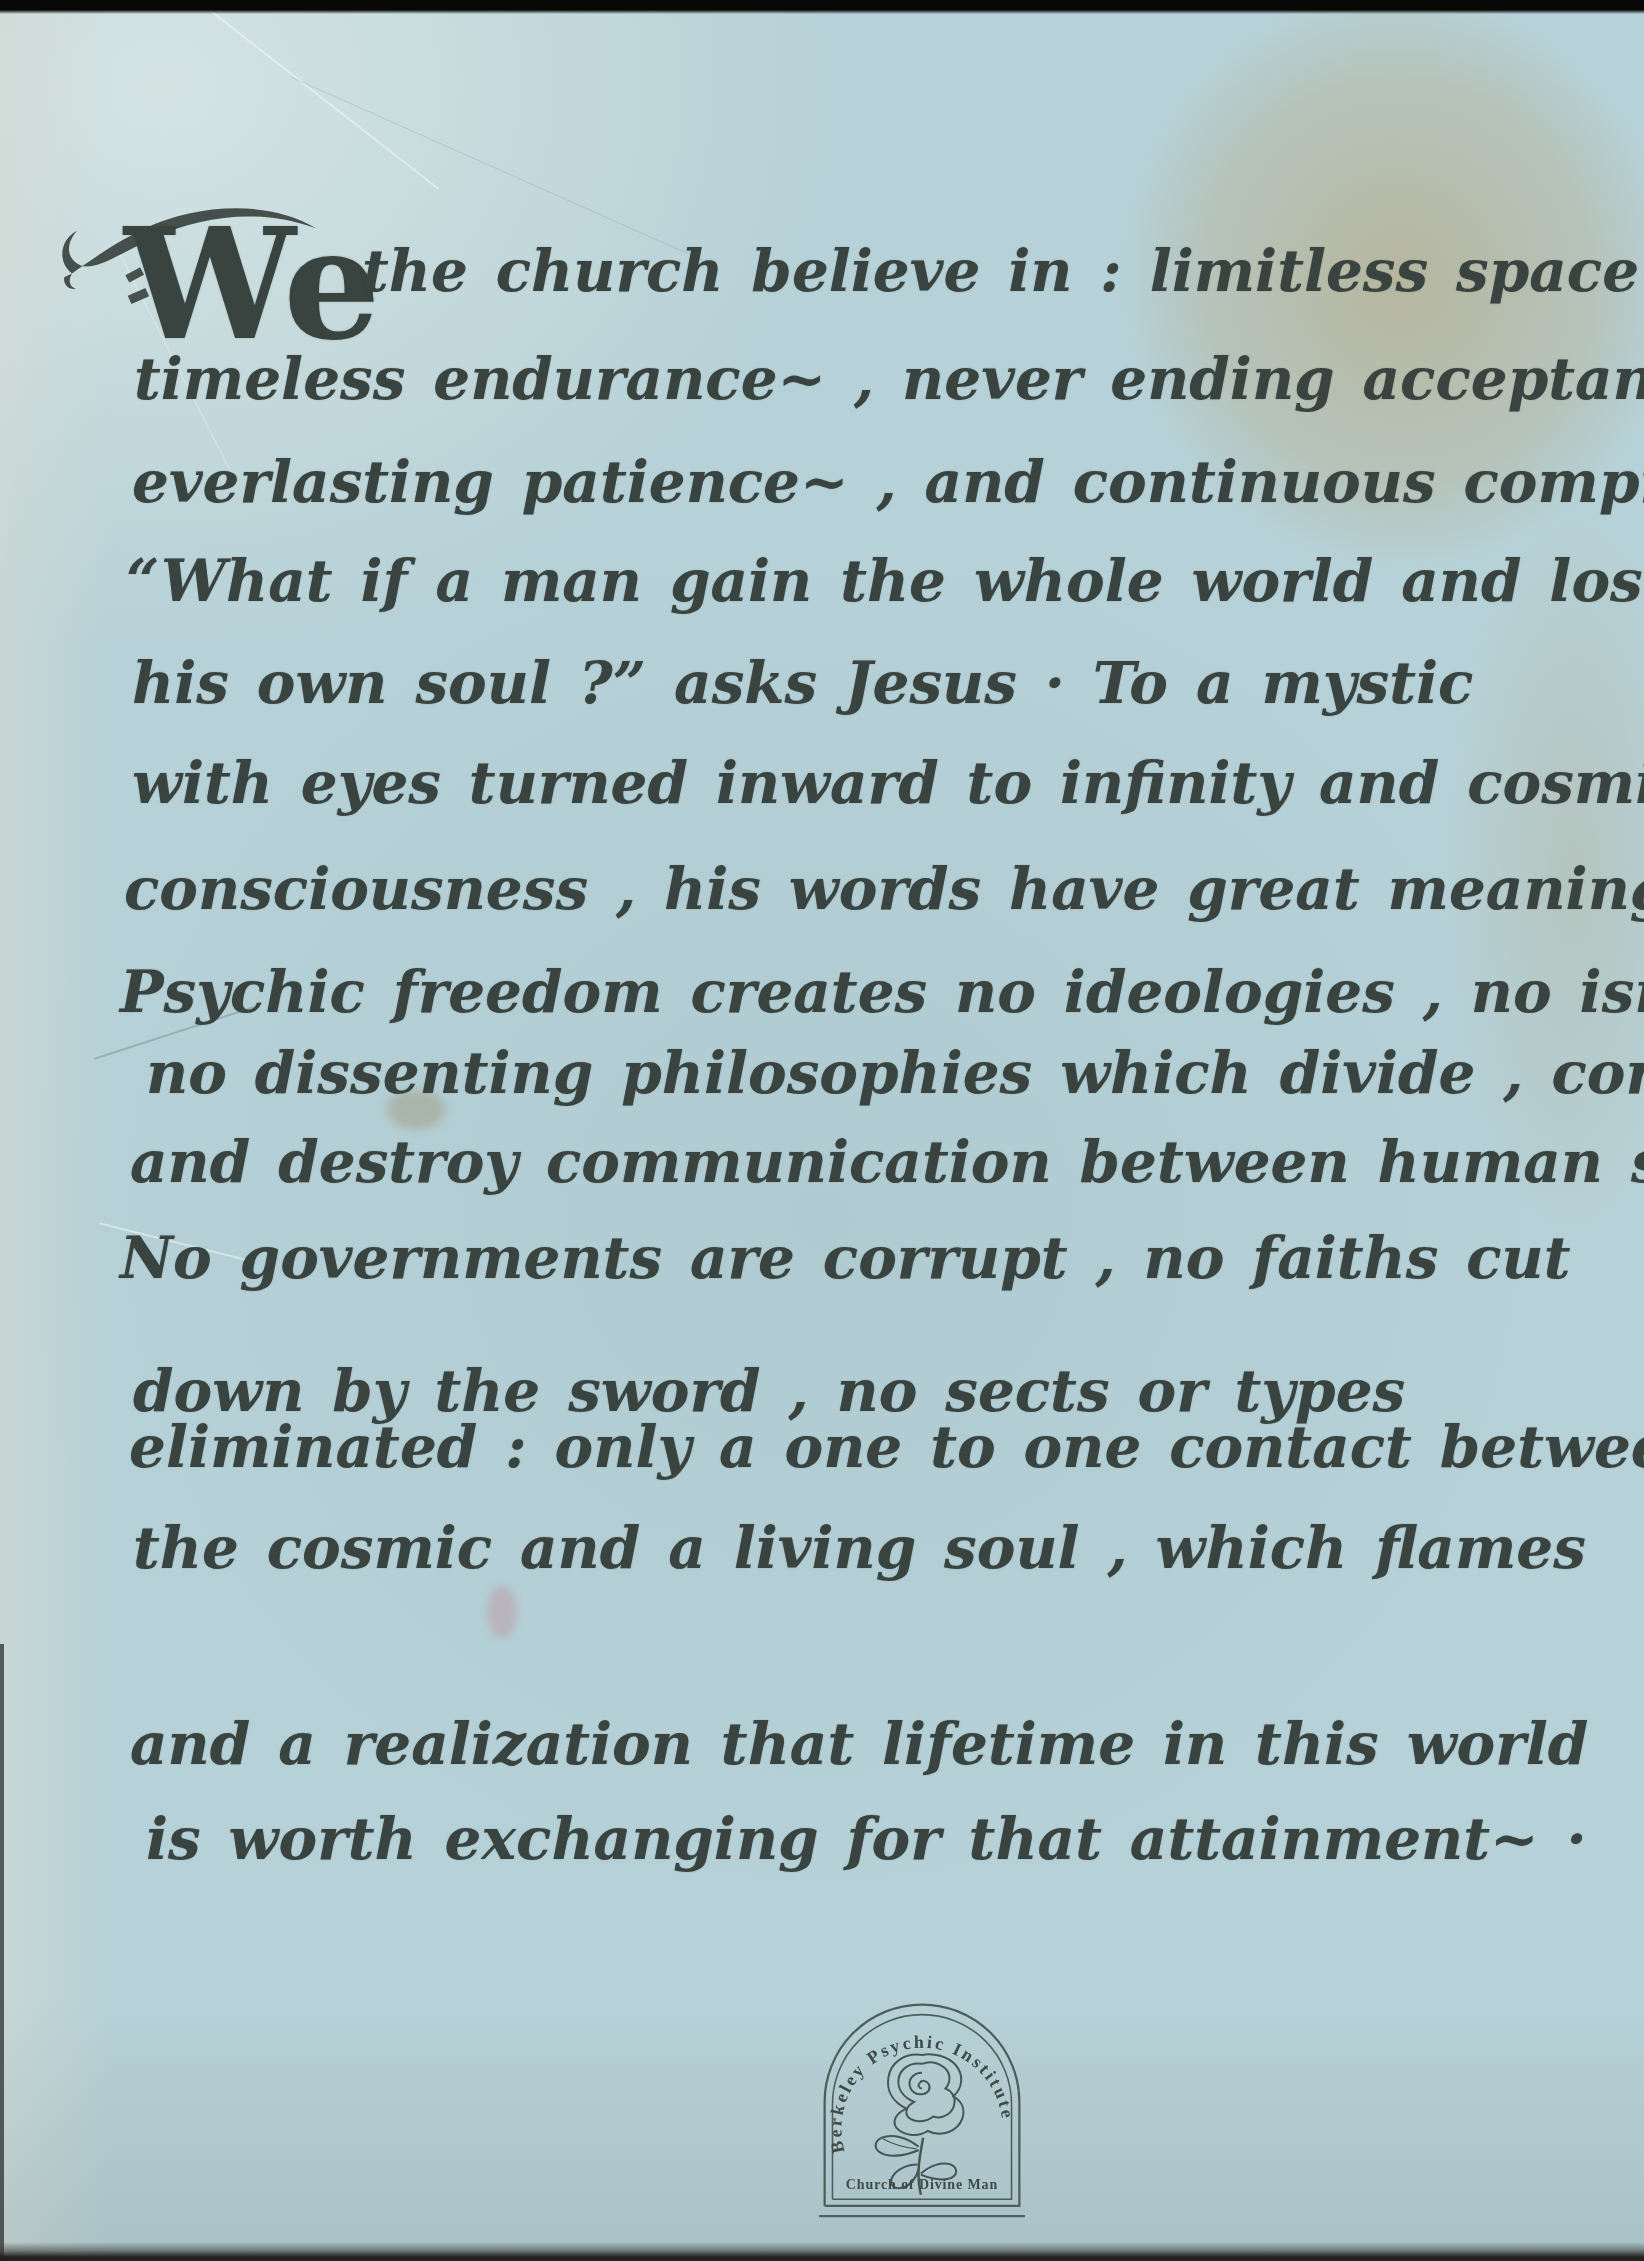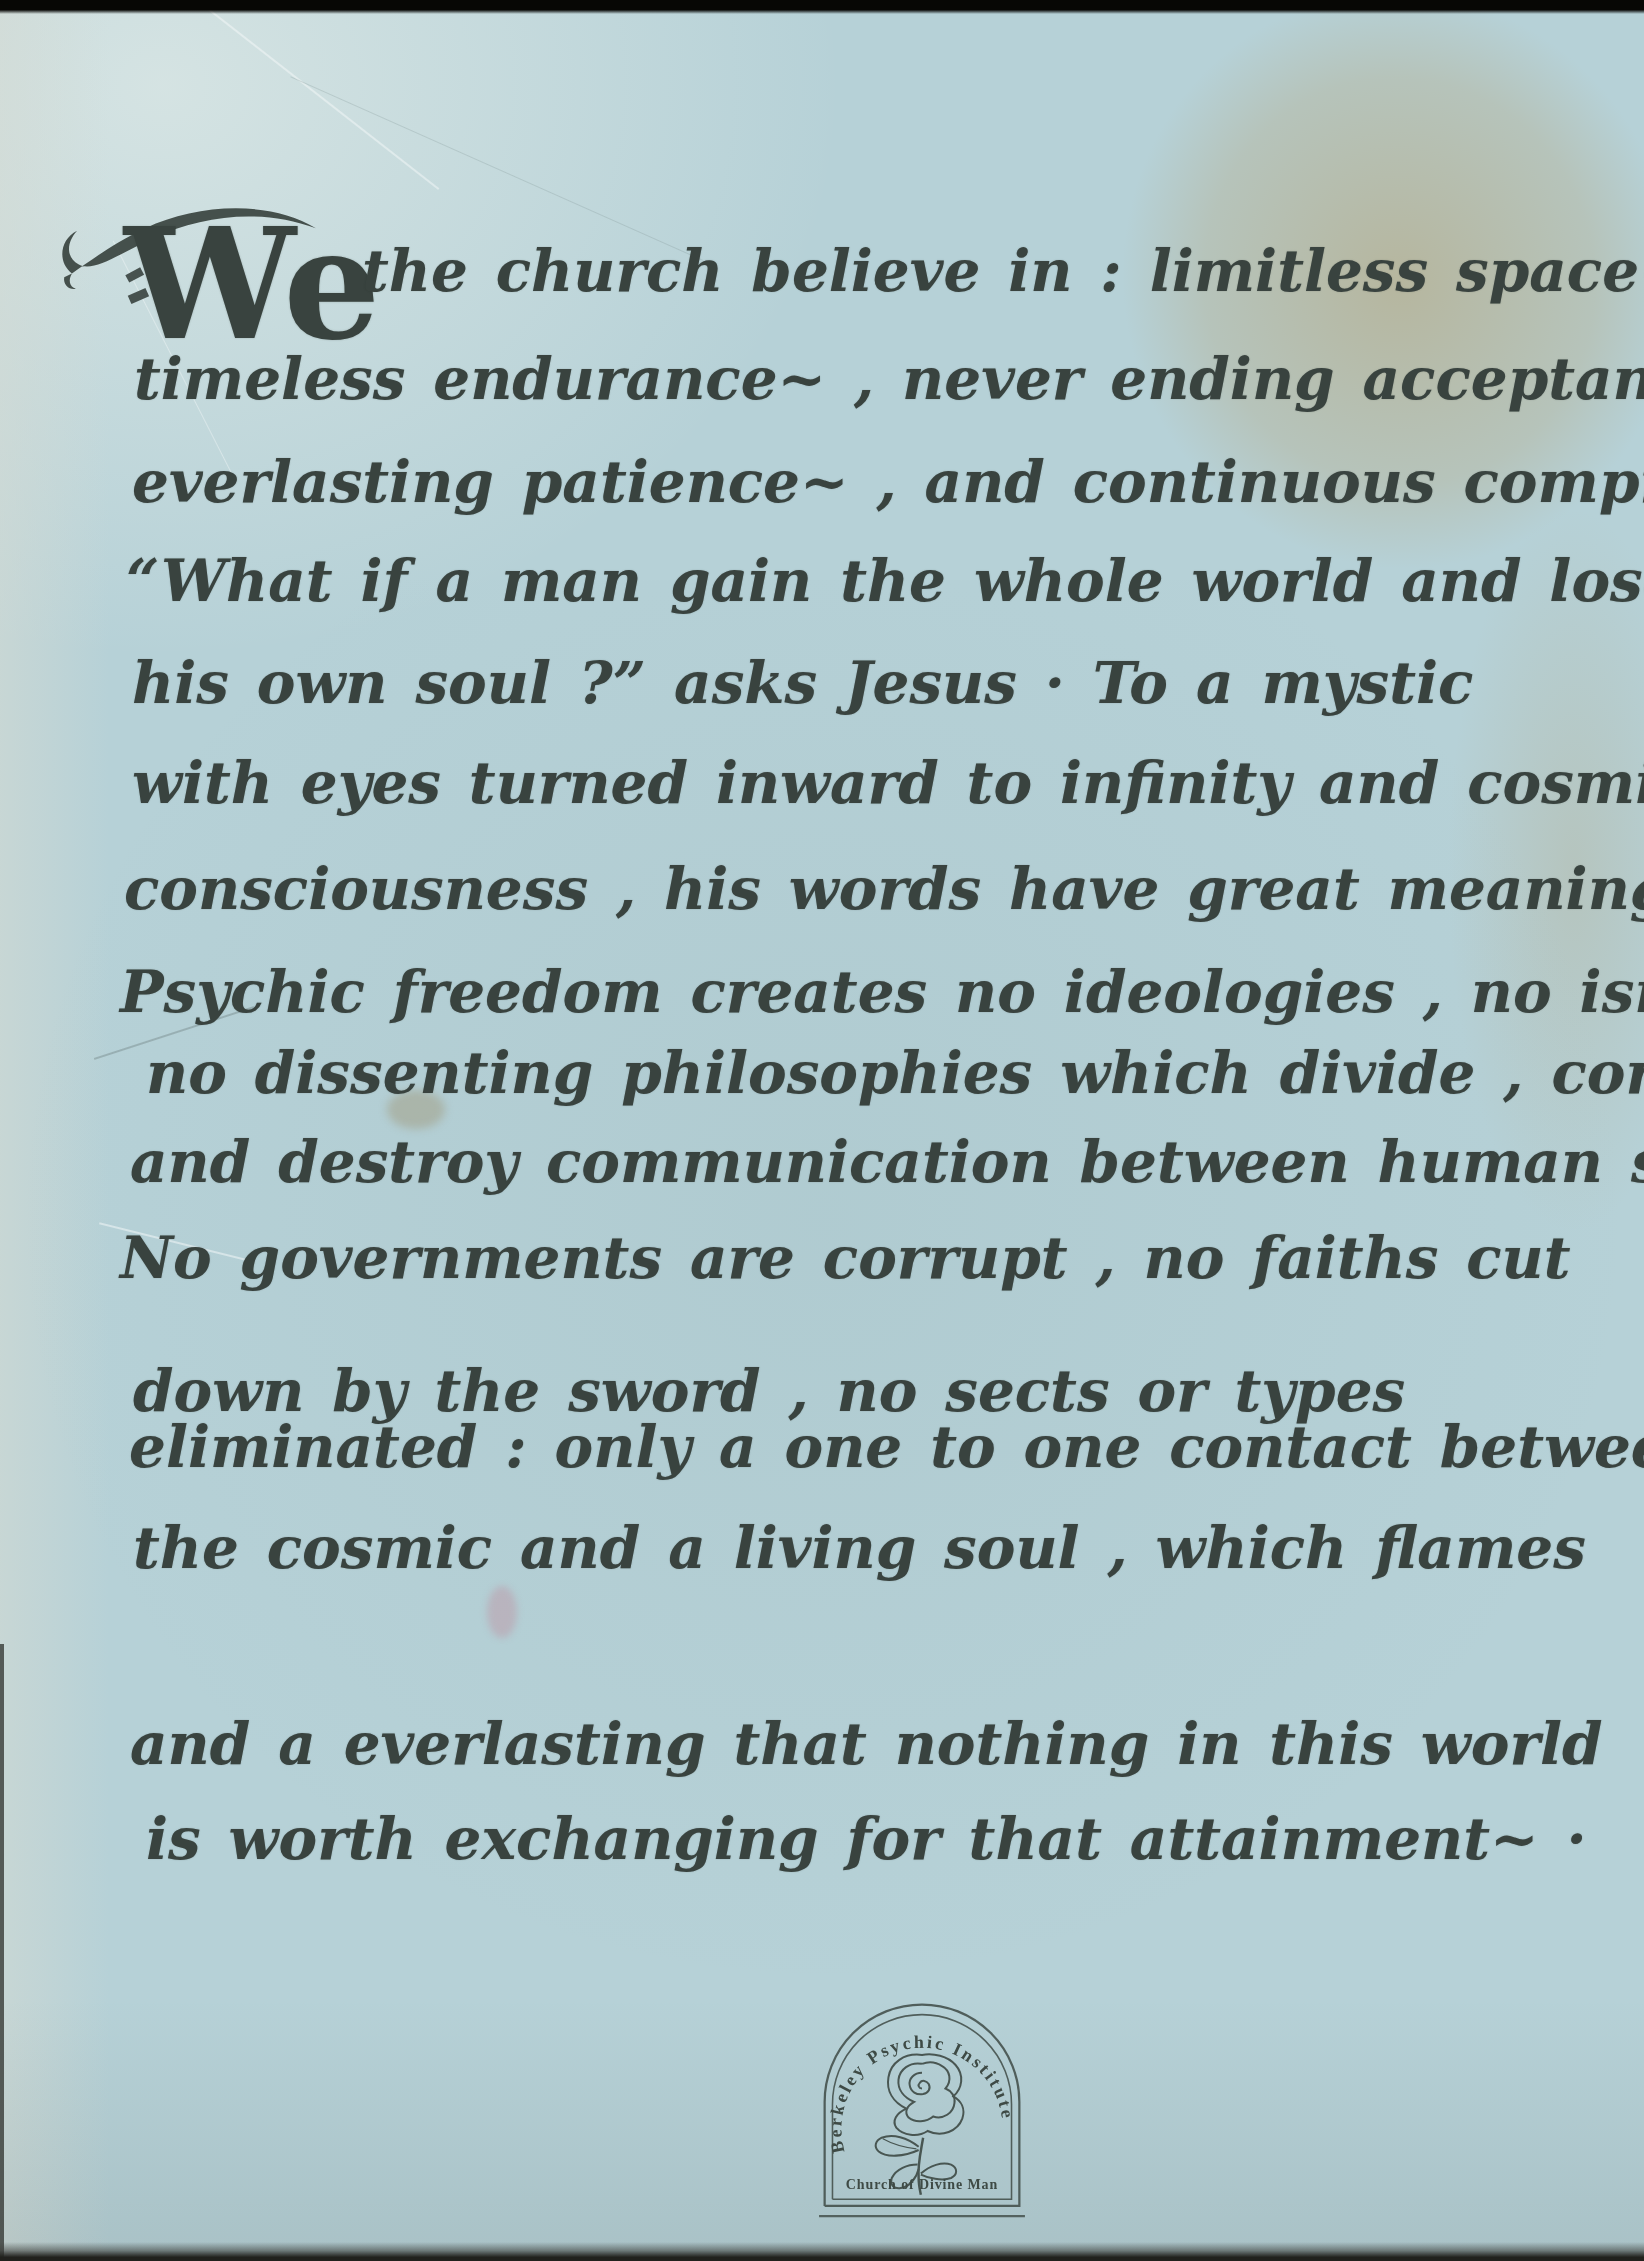--- a/index.html
+++ b/index.html
@@ -138,21 +138,21 @@
   <div class="line" style="left:132px;top:649px;font-style:italic;">his own soul ?” asks Jesus ·  To a mystic</div>
   <div class="line" style="left:132px;top:749px;">with eyes turned inward to infinity and cosmic</div>
   <div class="line" style="left:124px;top:855px;">consciousness , his words have great meaning ·</div>
   <div class="line" style="left:120px;top:958px;">Psychic freedom creates no ideologies , no isms ,</div>
   <div class="line" style="left:146px;top:1039px;">no dissenting philosophies which divide , corrupt</div>
   <div class="line" style="left:130px;top:1128px;">and destroy communication between human souls ·</div>
   <div class="line" style="left:120px;top:1224px;">No governments are corrupt , no faiths cut</div>
   <div class="line" style="left:133px;top:1321px;margin-top:36px;">down  by the sword , no sects or types</div>
   <div class="line" style="left:129px;top:1413px;">eliminated :  only a one to one contact between</div>
   <div class="line" style="left:133px;top:1514px;text-align:center;">the cosmic and a living soul , which flames</div>
-  <div class="line" style="left:130px;top:1710px;">and a everlasting that nothing in this world</div>
+  <div class="line" style="left:130px;top:1710px;">and a realization that lifetime in this world</div>
   <div class="line" style="left:146px;top:1805px;">is worth exchanging for that attainment~ ·</div>
 
   <svg class="seal" width="224" height="235" viewBox="0 0 200 210">
     <g stroke="#3e4a45" fill="none">
       <path d="M13,193 L13,100 A87,87 0 0 1 187,100 L187,193 L13,193" stroke-width="2" opacity="0.85"></path>
       <path d="M20,187 L20,102 A80,80 0 0 1 180,102 L180,187 L20,187" stroke-width="1.4" opacity="0.85"></path>
       <path d="M8,202 L192,202" stroke-width="2" opacity="0.8"></path>
     </g>
     <defs>
       <path id="seal-arc-path" d="M33,150 A72,72 0 1 1 167,150"></path>

